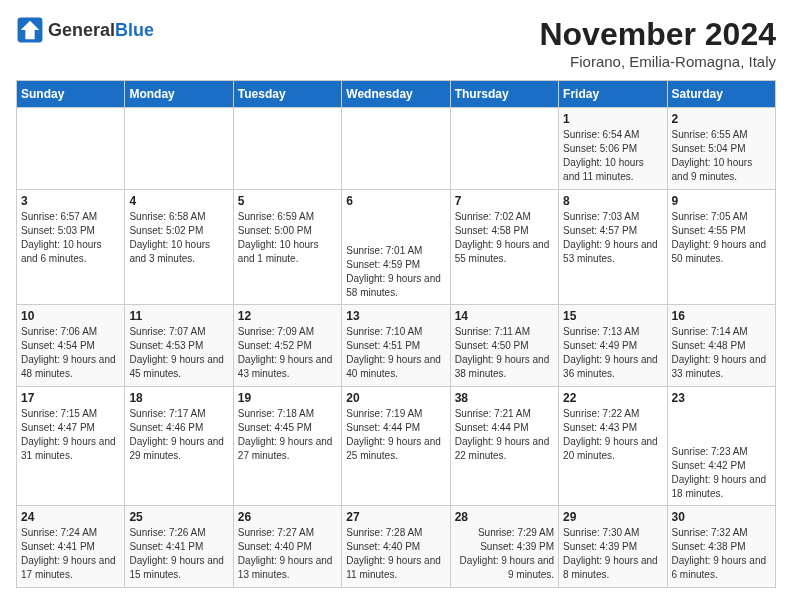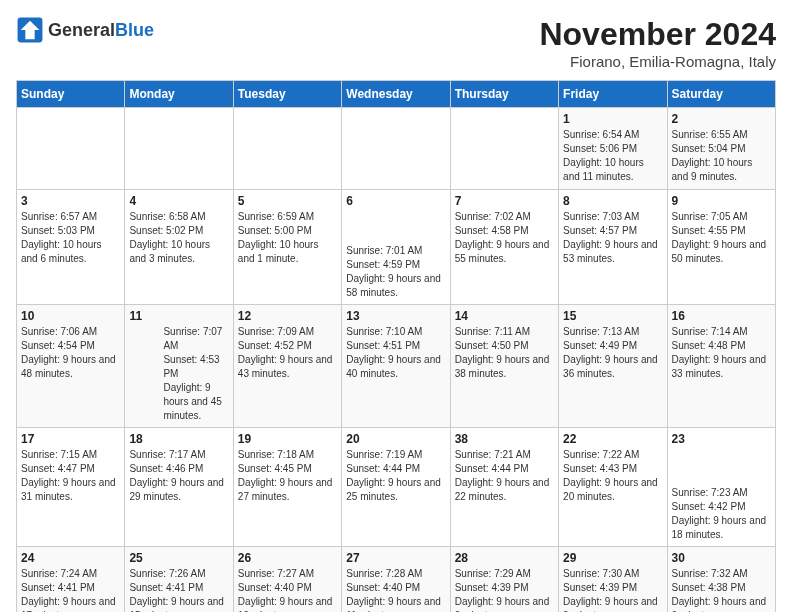--- a/index.html
+++ b/index.html
@@ -187,21 +187,21 @@
       </tr>
       <tr>
         <td>
           <span class="day-number">10</span>
           <div class="day-info" style="white-space: pre-line;">Sunrise: 7:06 AM
 Sunset: 4:54 PM
 Daylight: 9 hours and 48 minutes.</div>
         </td>
         <td>
           <span class="day-number">11</span>
-          <div class="day-info" style="white-space: pre-line; margin-left: 34px;">Sunrise: 7:07 AM
+          <div class="day-info" style="white-space: pre-line;">Sunrise: 7:07 AM
 Sunset: 4:53 PM
 Daylight: 9 hours and 45 minutes.</div>
         </td>
         <td>
           <span class="day-number">12</span>
           <div class="day-info" style="white-space: pre-line;">Sunrise: 7:09 AM
 Sunset: 4:52 PM
 Daylight: 9 hours and 43 minutes.</div>
         </td>
         <td>
@@ -293,21 +293,21 @@
 Daylight: 9 hours and 13 minutes.</div>
         </td>
         <td>
           <span class="day-number">27</span>
           <div class="day-info" style="white-space: pre-line;">Sunrise: 7:28 AM
 Sunset: 4:40 PM
 Daylight: 9 hours and 11 minutes.</div>
         </td>
         <td>
           <span class="day-number">28</span>
-          <div class="day-info" style="white-space: pre-line;">Sunrise: 7:29 AM
+          <div class="day-info" style="white-space: pre-line; text-align: right;">Sunrise: 7:29 AM
 Sunset: 4:39 PM
 Daylight: 9 hours and 9 minutes.</div>
         </td>
         <td>
           <span class="day-number">29</span>
           <div class="day-info" style="white-space: pre-line;">Sunrise: 7:30 AM
 Sunset: 4:39 PM
 Daylight: 9 hours and 8 minutes.</div>
         </td>
         <td>

